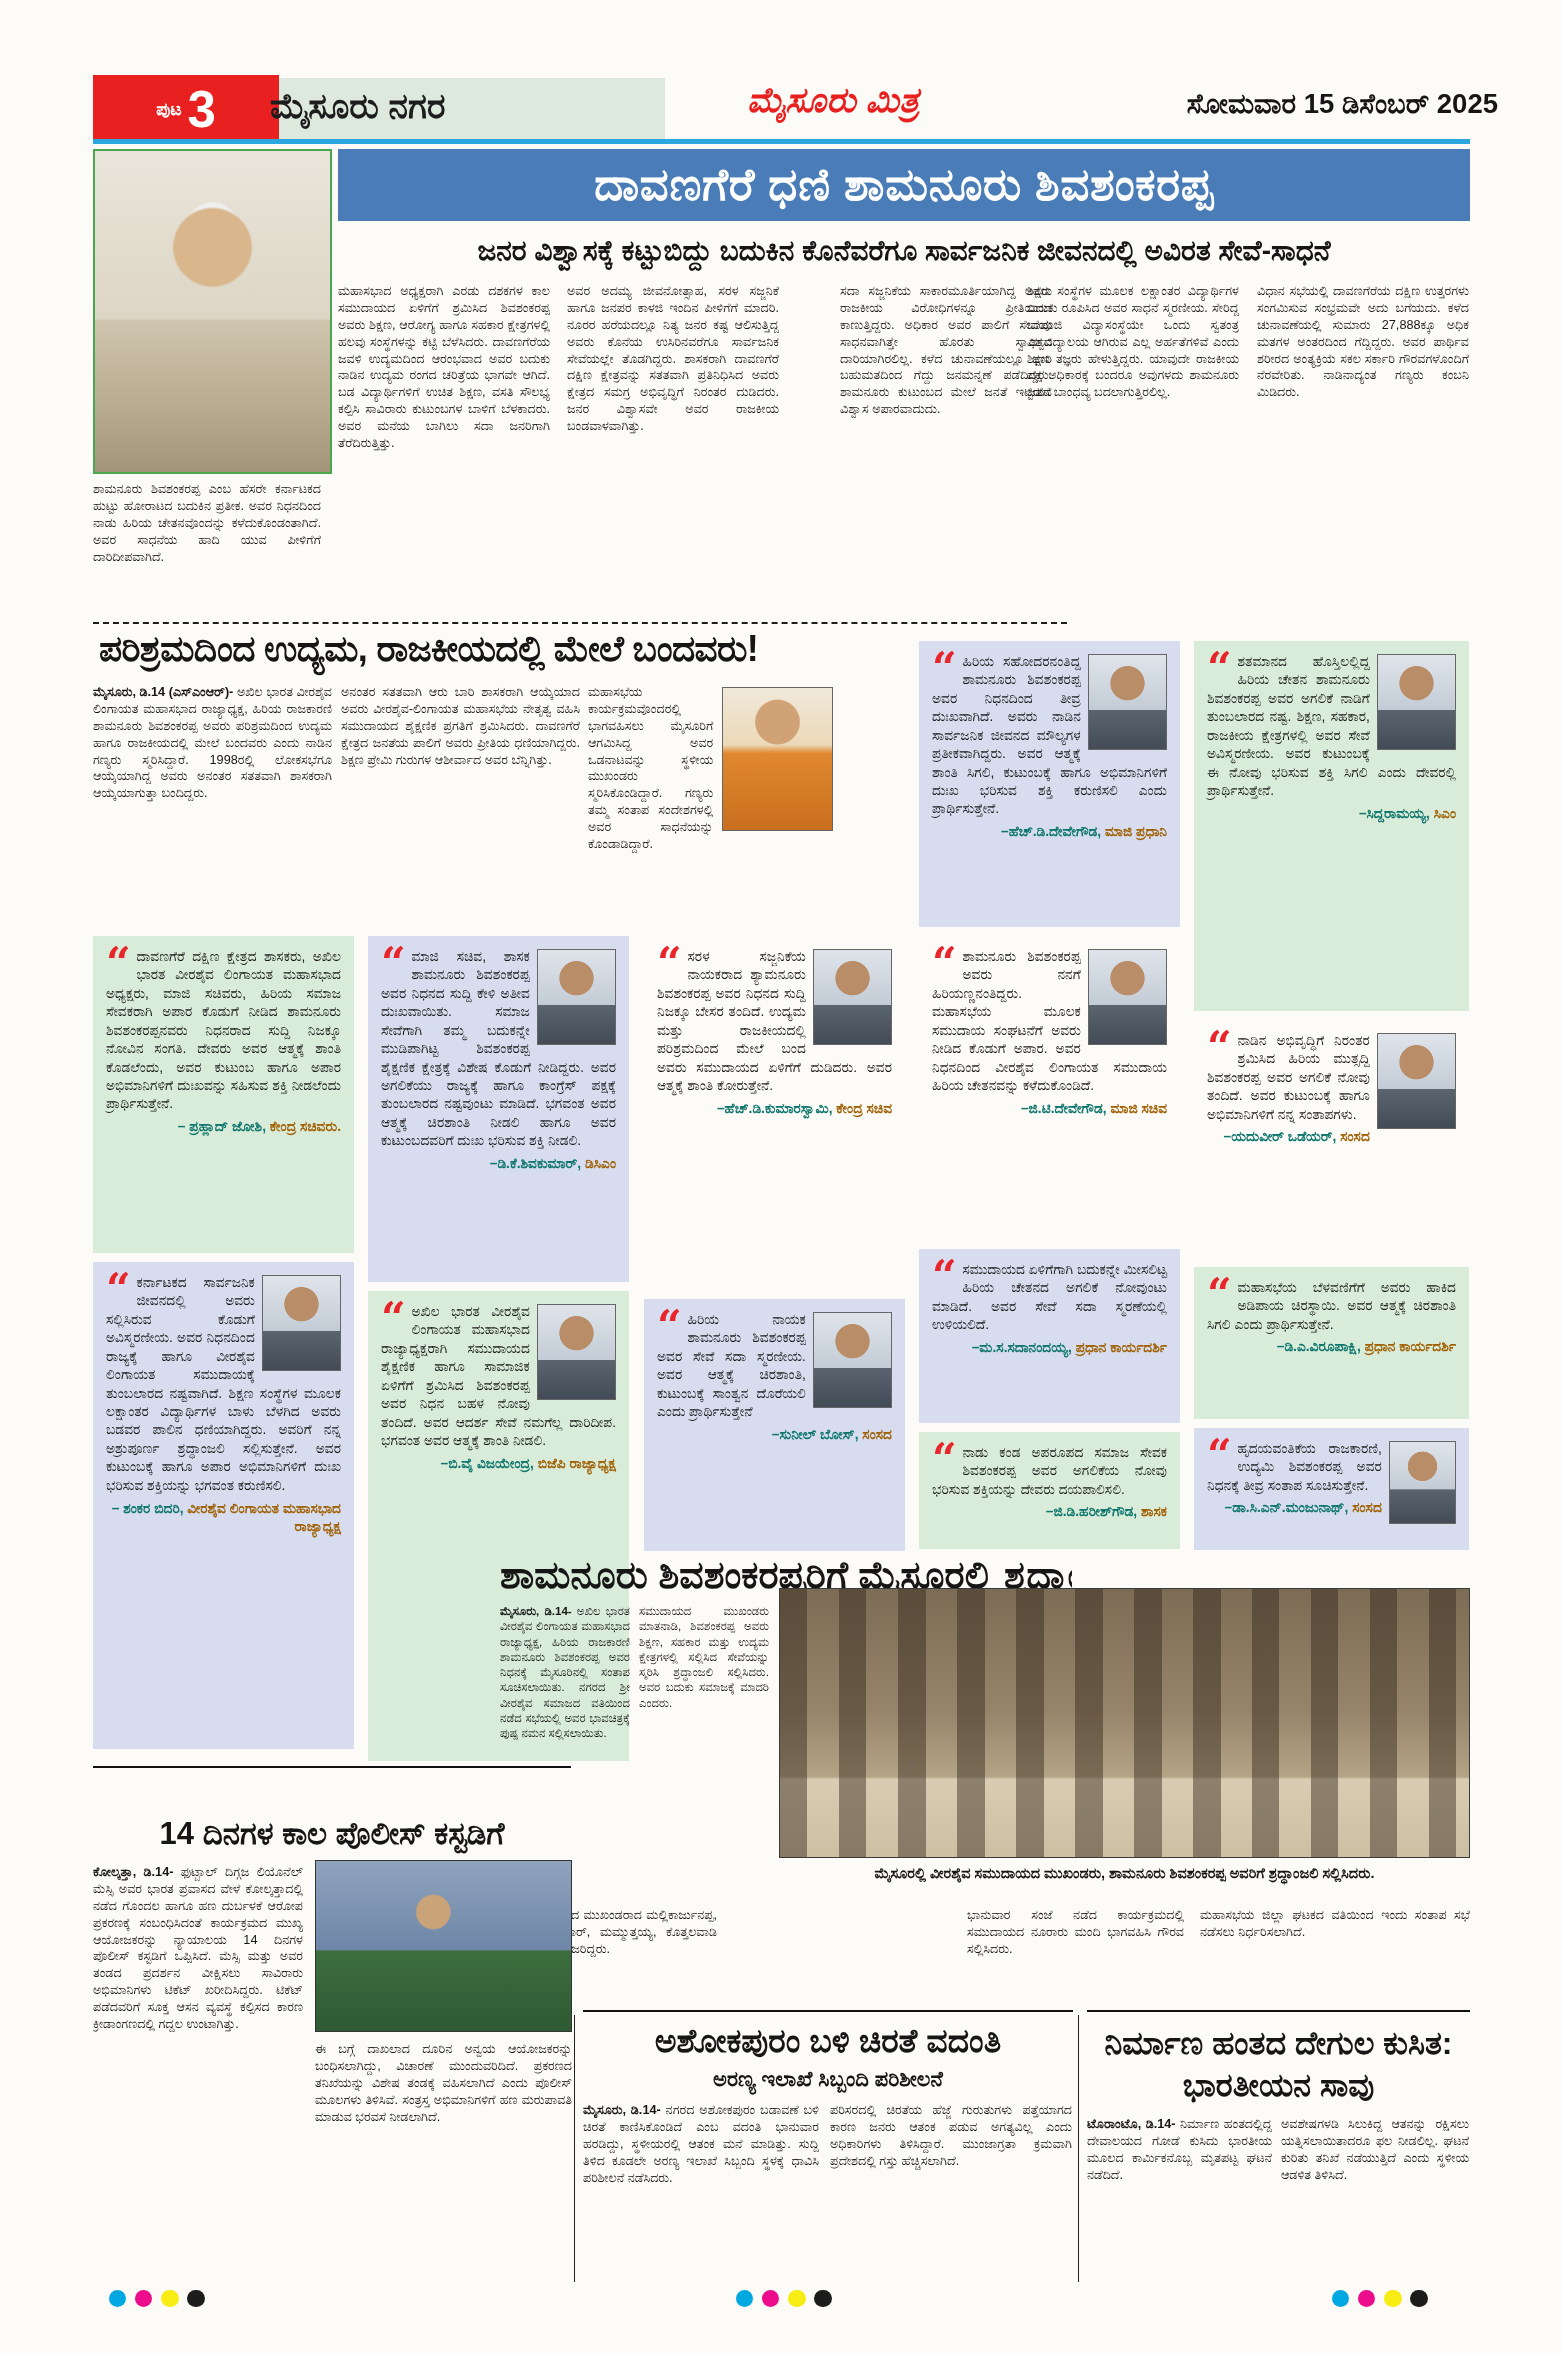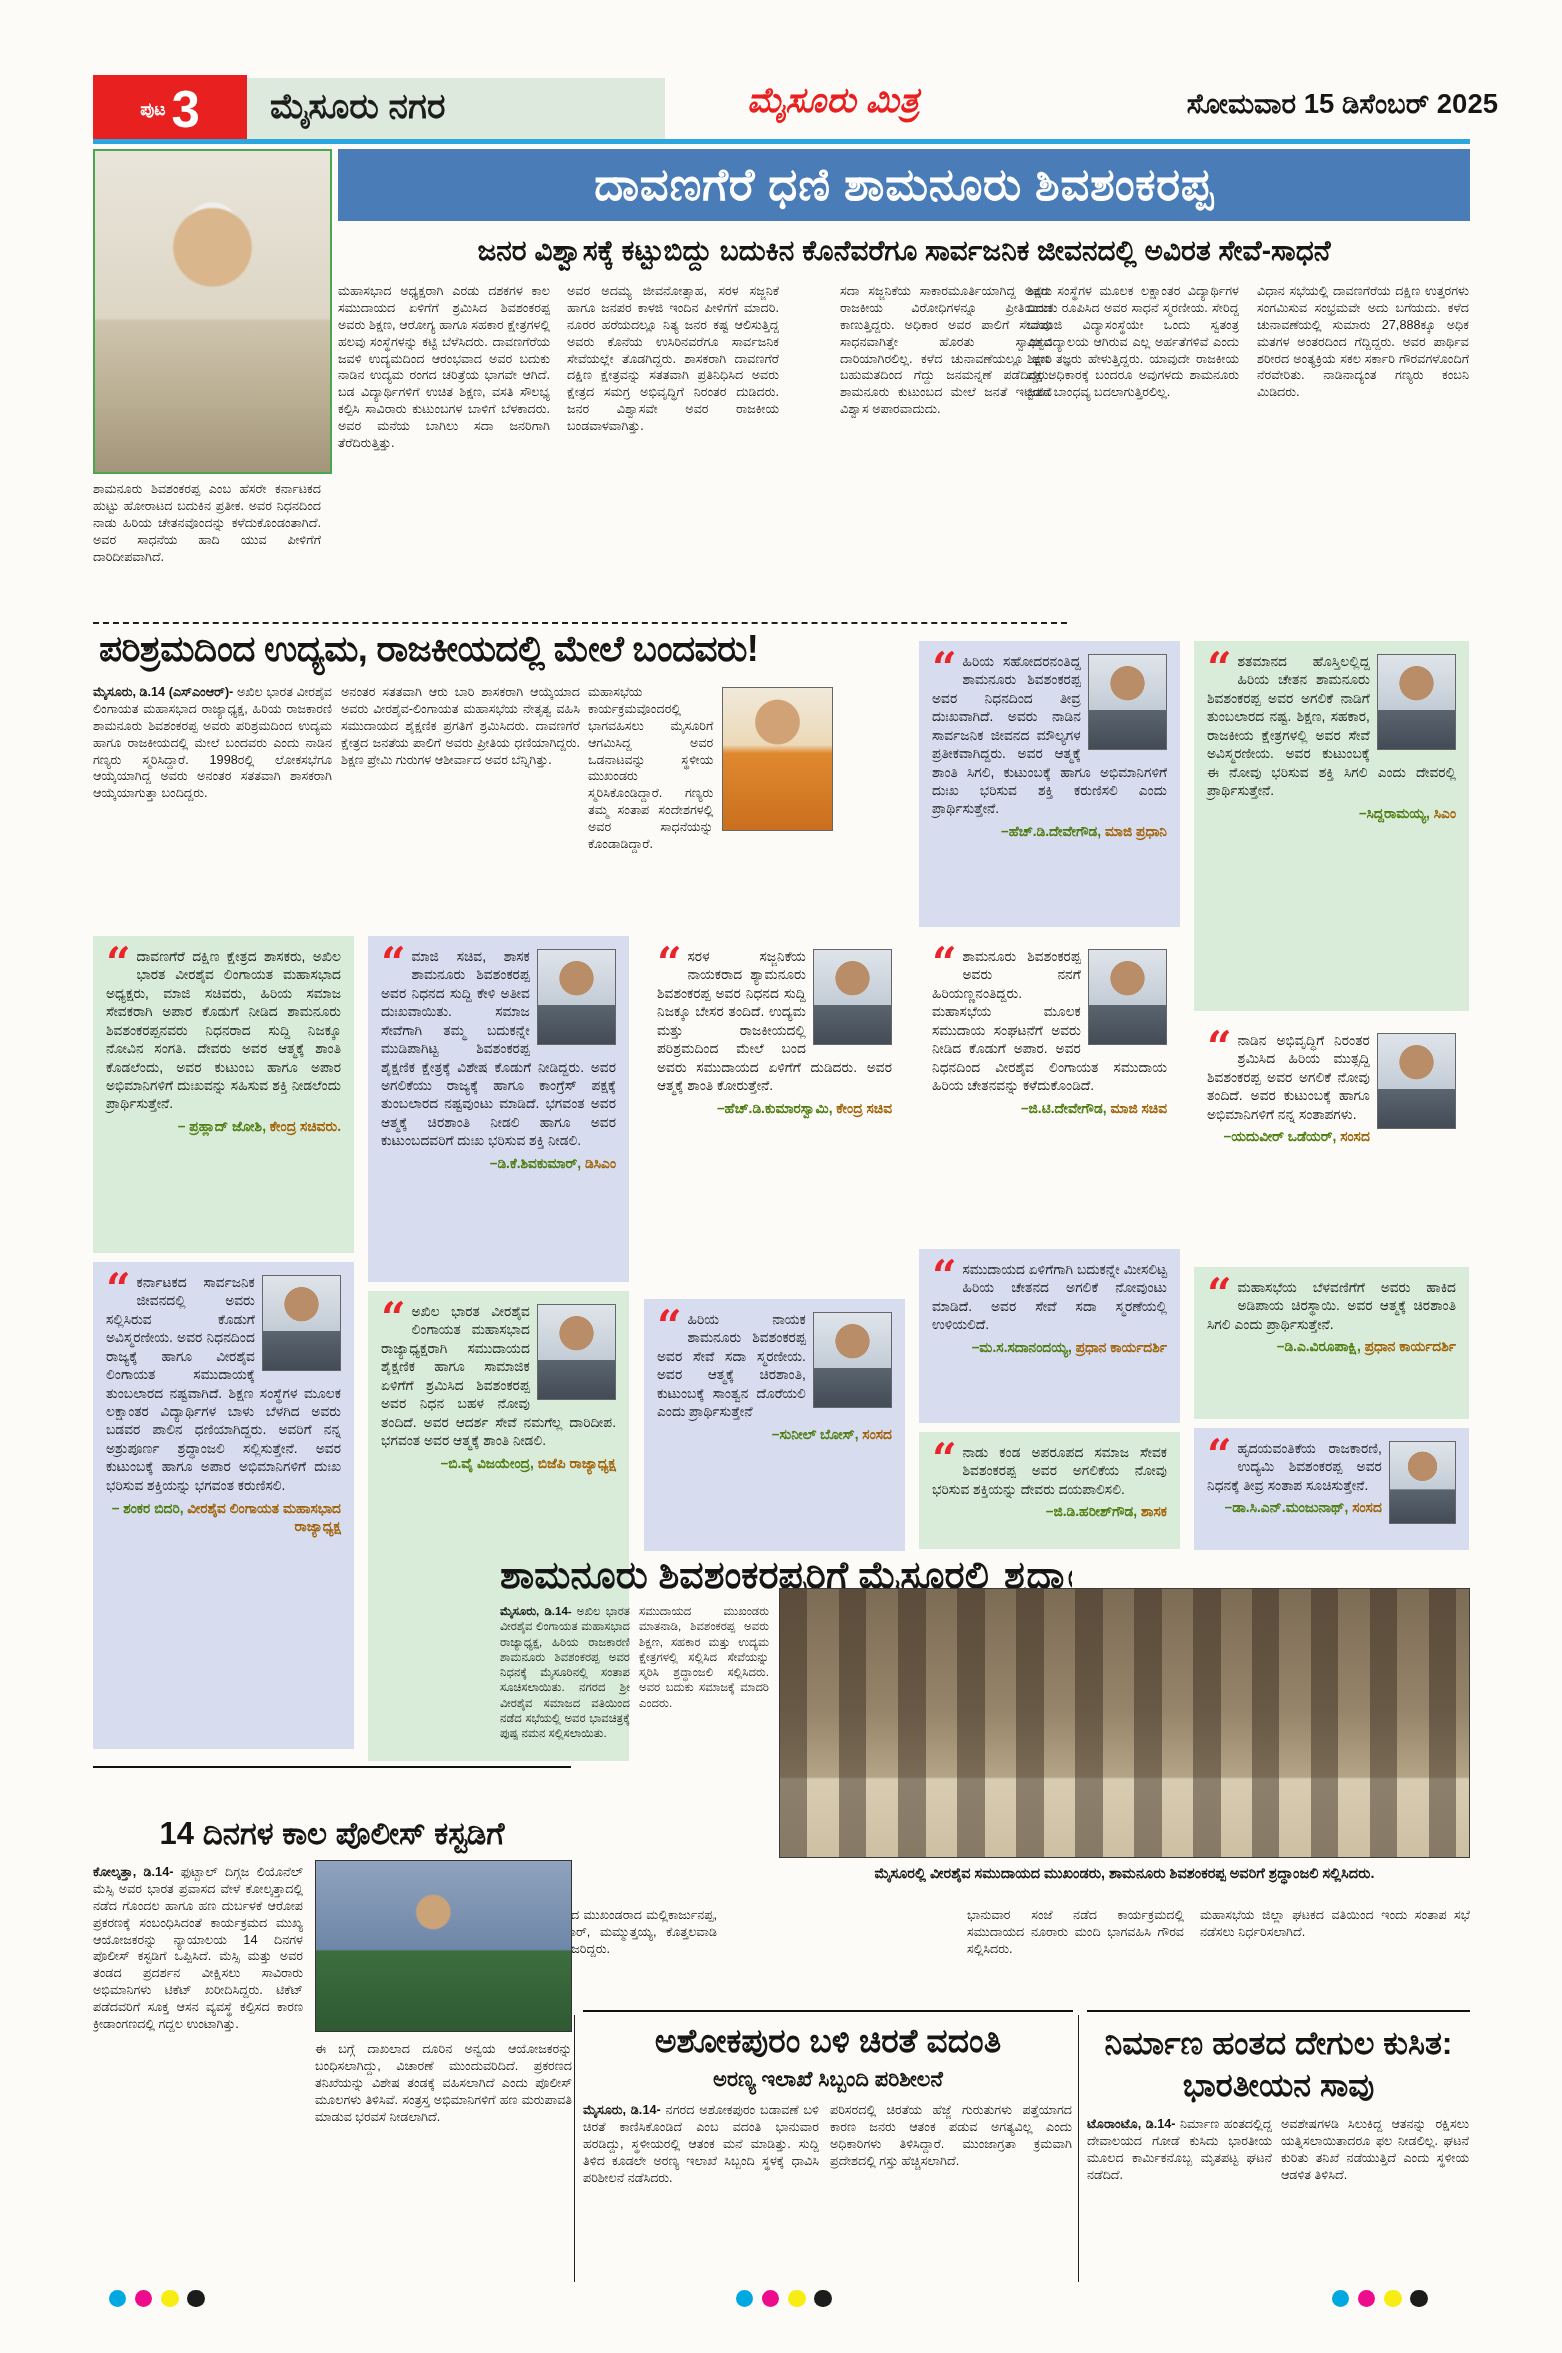--- a/index.html
+++ b/index.html
@@ -40,21 +40,21 @@
   .bgb{background:#d7ddef;}
   .bgg{background:#d9ecd9;}
   .bgw{background:rgba(0,0,0,0);}
   .qmark{float:left;font-size:43px;line-height:.65;color:#e8252b;font-weight:bold;
          margin:2.9px 5.8px 0 0;font-family:"DejaVu Serif",serif;}
   .thumb{float:right;width:77px;height:94px;margin:1.4px 0 4.3px 7.2px;border:0.7px solid #666;
     background:
       radial-gradient(circle at 50% 30%, #b98d68 0 22%, rgba(0,0,0,0) 23%),
       linear-gradient(180deg,#dfe4ea 0%,#c3ccd6 58%,#5a646f 59%,#434c56 100%);}
   .qattr{text-align:right;margin-top:4.3px;font-size:13.8px;}
-  .qname{color:#4d7c0f;font-weight:bold;}
+  .qname{color:#0f766e;font-weight:bold;}
   .qtitle{font-weight:bold;color:#a16207;}
   
   .trib-hl{font-size:38px;font-weight:bold;text-align:center;overflow:hidden;white-space:nowrap;}
   .small-col{font-size:11.6px;line-height:1.32;}
   .group-photo{border:1.4px solid #3a3a3a;
     background-image:
       repeating-linear-gradient(90deg, rgba(48,36,26,.45) 0 27.5px, rgba(0,0,0,0) 27.5px 59px),
       linear-gradient(180deg,#7d6c55 0%,#96846a 45%,#b4a486 70%,#d8ccb2 71%,#cdbfa2 100%);}
   .caption{font-size:14.5px;font-weight:bold;text-align:center;}
   
@@ -71,21 +71,21 @@
   
   .dots{display:flex;gap:8.7px;}
   .dot{width:17.4px;height:17.4px;border-radius:50%;}
 </style>
 </head>
 <body>
 
 <div id="page">
 
   <div class="abs banner" style="left:93px;top:78px;width:572px;height:62px"></div>
-  <div class="abs pagebox" style="left:93px;top:75px;width:154px;height:68px">
+  <div class="abs pagebox" style="left:93px;top:75px;width:186px;height:68px">
     <span class="lbl">ಪುಟ</span>
     <span class="num">3</span>
   </div>
   <div class="abs section-title" style="left:270px;top:86px;width:377px;">ಮೈಸೂರು ನಗರ</div>
   <div class="abs masthead" style="left:681px;top:80px;width:304px;">ಮೈಸೂರು ಮಿತ್ರ</div>
   <div class="abs datebar" style="left:1144px;top:88px;width:354px;">ಸೋಮವಾರ 15 ಡಿಸೆಂಬರ್ 2025</div>
   <div class="abs bluerule" style="left:93px;top:139px;width:1377px;height:5px"></div>
 
   <div class="abs portrait" style="left:93px;top:149px;width:239px;height:325px"></div>
   <div class="abs lead-hl" style="left:338px;top:149px;width:1132px;height:72px">ದಾವಣಗೆರೆ ಧಣಿ ಶಾಮನೂರು ಶಿವಶಂಕರಪ್ಪ</div>

